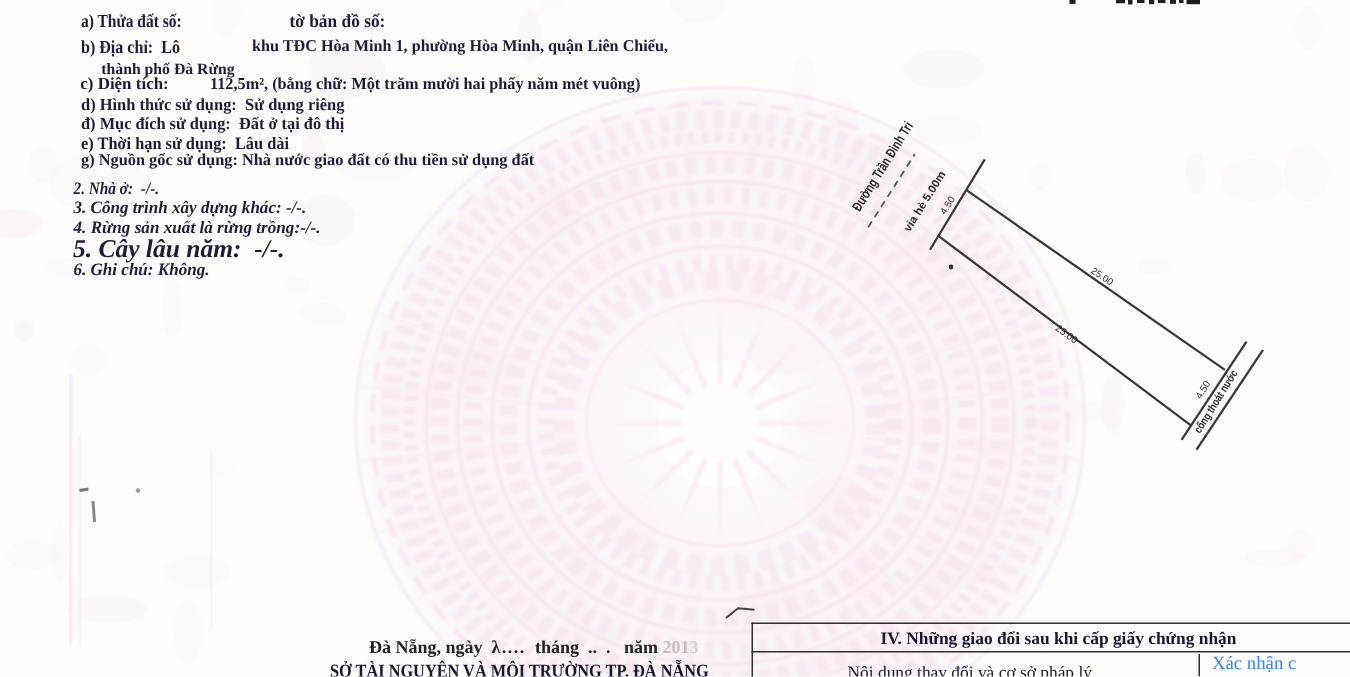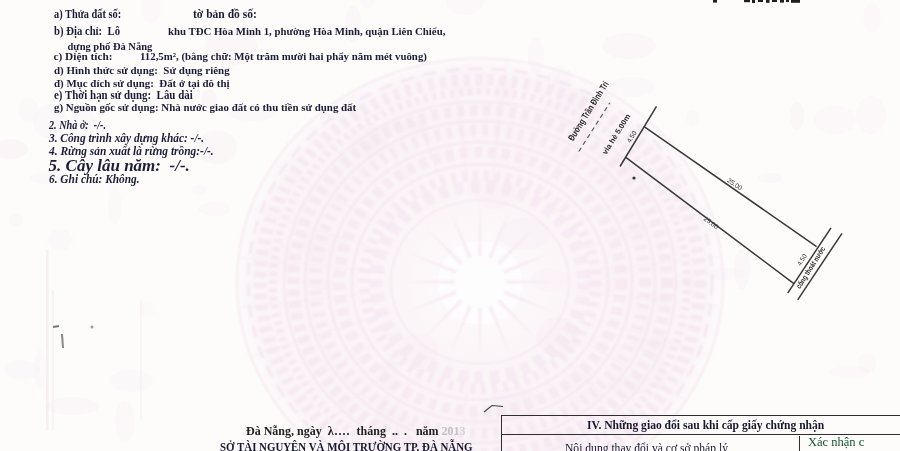--- a/index.html
+++ b/index.html
@@ -176,21 +176,21 @@
     <rect x="780" y="0" width="4" height="2.6"></rect>
     <rect x="786" y="0" width="3" height="2"></rect>
     <rect x="791" y="0" width="9" height="2.8"></rect>
   </g>
 </svg>
 
 <div class="t" id="la" style="left:53.5px;top:9.4px;font-size:12.3px;transform:scaleX(0.84);transform-origin:left top;">a) Thửa đất số:</div>
 <div class="t" id="la2" style="left:193.3px;top:9.4px;font-size:12.3px;transform:scaleX(0.94);transform-origin:left top;">tờ bản đồ số:</div>
 <div class="t" id="lb" style="left:53.5px;top:26px;font-size:12.3px;transform:scaleX(0.87);transform-origin:left top;">b) Địa chỉ:&nbsp; Lô</div>
 <div class="t" id="lb2" style="left:167.8px;top:26.4px;font-size:11px;transform:scaleX(0.98);transform-origin:left top;">khu TĐC Hòa Minh 1, phường Hòa Minh, quận Liên Chiểu,</div>
-<div class="t" id="lb3" style="left:67.5px;top:40.6px;font-size:10.5px;">dựng phố Đà Nẵng</div>
+<div class="t" id="lb3" style="left:67.5px;top:40.6px;font-size:10.5px;">thành phố Đà Rừng</div>
 <div class="t" id="lc" style="left:53.5px;top:51px;font-size:11.3px;">c) Diện tích:</div>
 <div class="t" id="lc2" style="left:139.7px;top:51px;font-size:11.1px;transform:scaleX(0.976);transform-origin:left top;">112,5m², (bằng chữ: Một trăm mười hai phẩy năm mét vuông)</div>
 <div class="t" id="ld" style="left:53.5px;top:65.2px;font-size:11.3px;transform:scaleX(0.97);transform-origin:left top;">d) Hình thức sử dụng:&nbsp; Sử dụng riêng</div>
 <div class="t" id="ldd" style="left:53.5px;top:77.8px;font-size:11.3px;transform:scaleX(0.965);transform-origin:left top;">đ) Mục đích sử dụng:&nbsp; Đất ở tại đô thị</div>
 <div class="t" id="le" style="left:53.5px;top:90.4px;font-size:11.6px;transform:scaleX(0.94);transform-origin:left top;">e) Thời hạn sử dụng:&nbsp; Lâu dài</div>
 <div class="t" id="lg" style="left:53.5px;top:101.8px;font-size:11.0px;transform:scaleX(0.99);transform-origin:left top;">g) Nguồn gốc sử dụng: Nhà nước giao đất có thu tiền sử dụng đất</div>
 <div class="t it" id="l2" style="left:48.6px;top:119.6px;font-size:11.6px;transform:scaleX(0.88);transform-origin:left top;">2. Nhà ở:&nbsp; -/-.</div>
 <div class="t it" id="l3" style="left:48.6px;top:133.4px;font-size:11.6px;transform:scaleX(0.98);transform-origin:left top;">3. Công trình xây dựng khác: -/-.</div>
 <div class="t it" id="l4" style="left:48.6px;top:145.6px;font-size:11.6px;transform:scaleX(0.985);transform-origin:left top;">4. Rừng sản xuất là rừng trồng:-/-.</div>
 <div class="t it" id="l5" style="left:48.6px;top:160.3px;font-size:17px;">5. Cây lâu năm:&nbsp; -/-.</div>
@@ -222,13 +222,13 @@
 </svg>
 
 <div class="t" id="dn" style="left:246px;top:425.5px;font-weight:bold;font-size:12px;color:#222;">Đà Nẵng, ngày &nbsp;<span style="letter-spacing:1px;">λ....</span>&nbsp; tháng &nbsp;.. &nbsp;. &nbsp; năm <span style="color:#c6bec6;">201<span style="color:#d8d0d8;">3</span></span></div>
 <div class="t" id="so" style="left:220px;top:442px;font-size:12.5px;color:#17172e;transform:scaleX(0.87);transform-origin:left top;">SỞ TÀI NGUYÊN VÀ MÔI TRƯỜNG TP. ĐÀ NẴNG</div>
 
 <div style="position:absolute;left:501px;top:415px;width:399px;height:36px;border-left:1.7px solid #2e2e2e;border-top:1.7px solid #2e2e2e;"></div>
 <div style="position:absolute;left:501px;top:434.4px;width:399px;height:0;border-top:1.6px solid #2e2e2e;"></div>
 <div style="position:absolute;left:799px;top:436px;width:0;height:15px;border-left:1.5px solid #2e2e2e;"></div>
 <div class="t" id="iv" style="left:587px;top:419.5px;font-size:11.6px;color:#17172e;">IV. Những giao đổi sau khi cấp giấy chứng nhận</div>
 <div class="t" id="nd" style="left:565px;top:443px;color:#17172e;font-weight:normal;font-size:11.6px;">Nội dung thay đổi và cơ sở pháp lý</div>
-<div class="t" id="xn" style="left:808px;top:436.5px;color:#14532d;font-weight:normal;font-size:12.5px;">Xác nhận c</div>
+<div class="t" id="xn" style="left:808px;top:436.5px;color:#3b82f6;font-weight:normal;font-size:12.5px;">Xác nhận c</div>
 
 </body></html>

